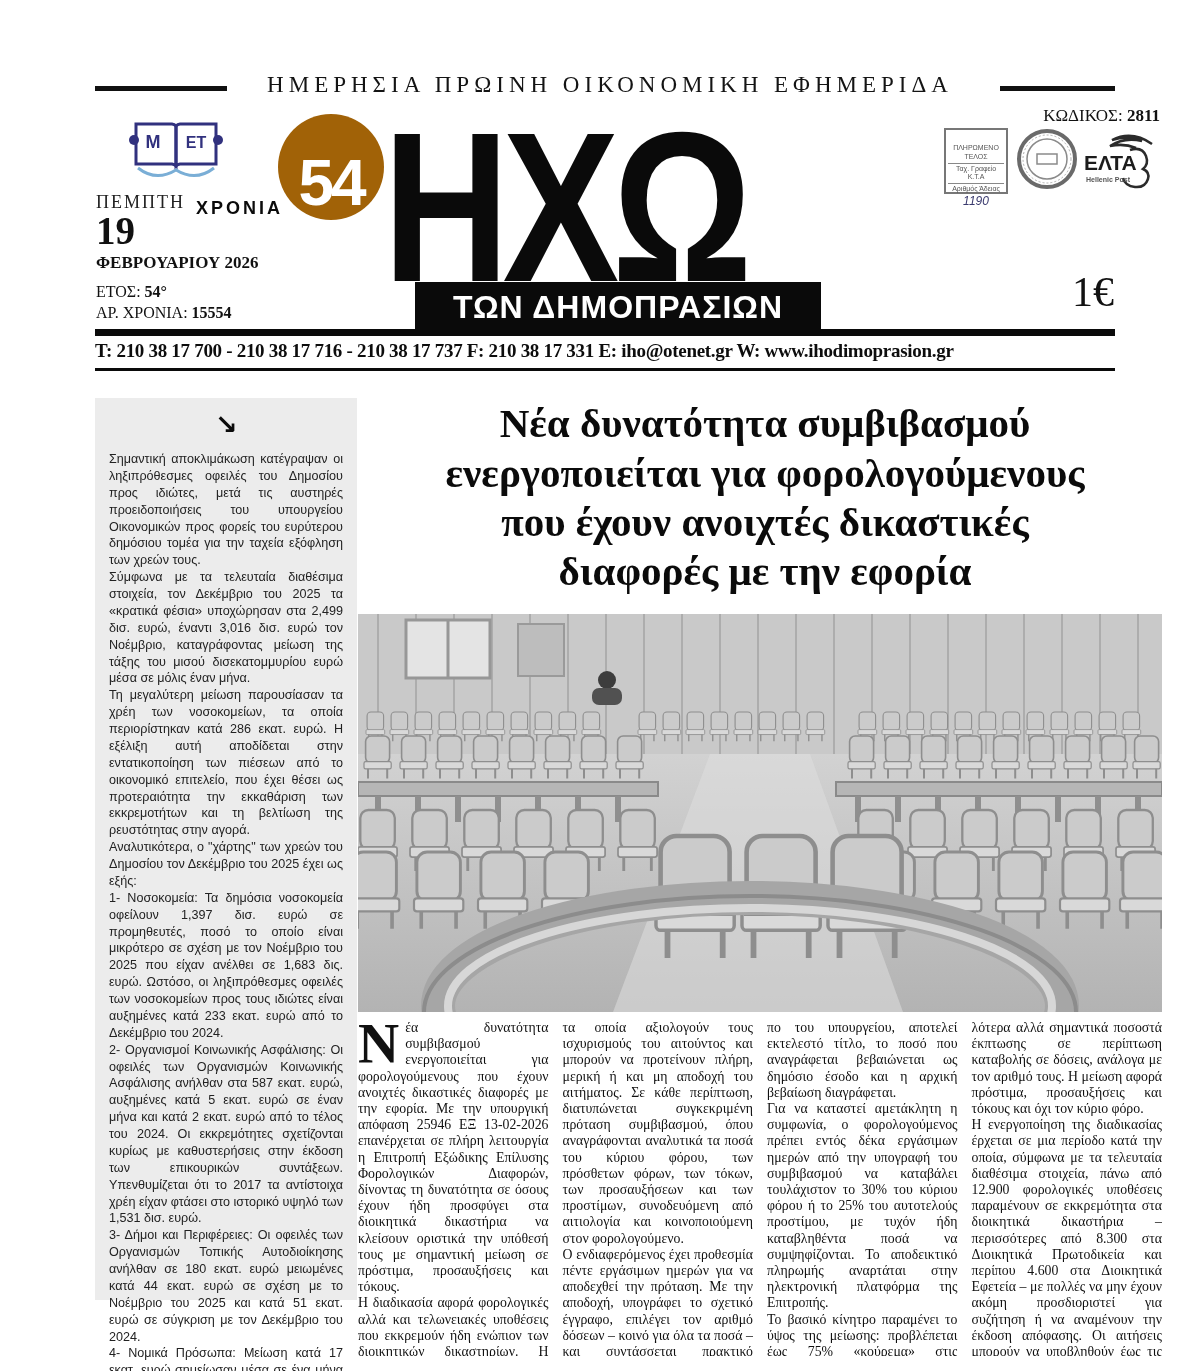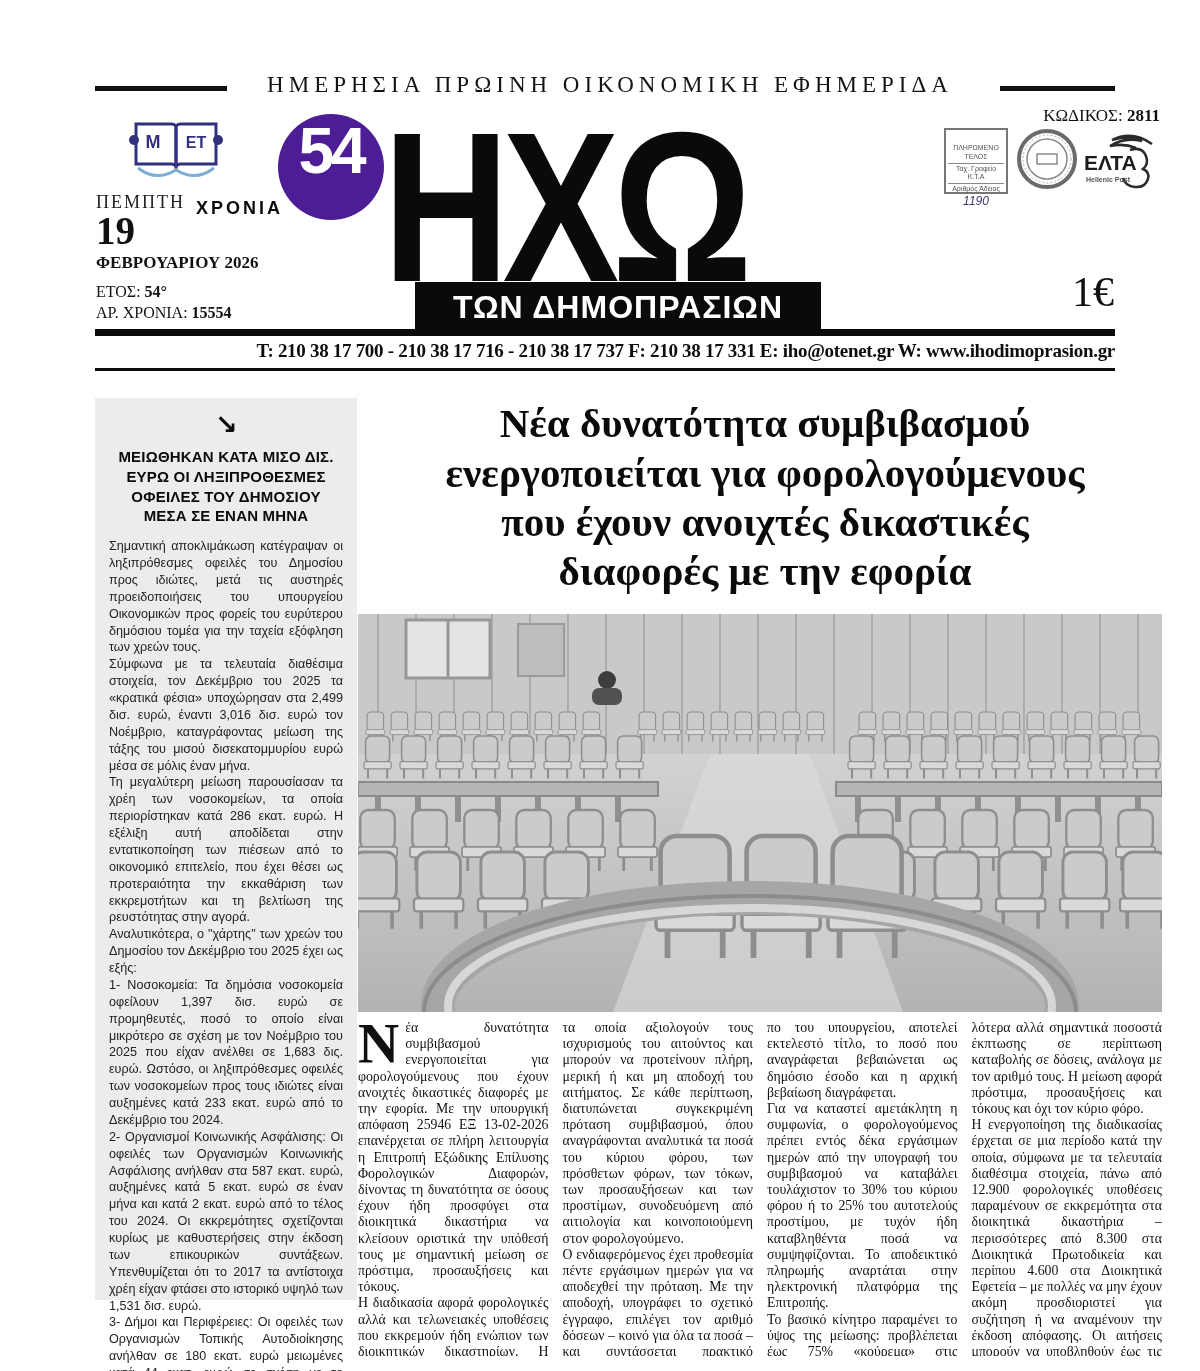--- a/index.html
+++ b/index.html
@@ -15,21 +15,21 @@
 
   .met-logo{position:absolute;left:122px;top:110px;}
   .day-name{position:absolute;left:96px;top:192px;font-size:18px;letter-spacing:2px;color:#222;}
   .day-number{position:absolute;left:96px;top:208px;font-size:39px;font-weight:bold;}
   .month-year{position:absolute;left:96px;top:253px;font-size:17px;font-weight:bold;}
   .etos-line{position:absolute;left:96px;top:283px;font-size:16px;}
   .issue-line{position:absolute;left:96px;top:304px;font-size:16px;}
   .etos-line b,.issue-line b{font-weight:bold;}
 
   .years-badge{position:absolute;left:278px;top:114px;width:106px;height:106px;border-radius:50%;
-      background:#4c1d95;display:flex;align-items:flex-start;justify-content:center;}
+      background:#a16207;display:flex;align-items:flex-end;justify-content:center;}
   .years-badge .num{color:#fff;font-family:"Liberation Sans","DejaVu Sans",sans-serif;
       font-weight:bold;font-size:64px;letter-spacing:-3px;}
   .years-label{position:absolute;left:196px;top:198px;width:170px;
       font-family:"Liberation Sans","DejaVu Sans",sans-serif;font-weight:bold;font-size:18px;
       letter-spacing:3px;color:#0b0b0b;}
 
   .logo-title{position:absolute;left:383px;top:100px;width:450px;
       font-family:"Liberation Sans","DejaVu Sans",sans-serif;font-weight:bold;font-size:175px;
       line-height:1;letter-spacing:-7px;color:#0a0a0a;transform:scaleY(1.22);transform-origin:top left;}
   .logo-subtitle{position:absolute;left:415px;top:282px;width:406px;height:50px;background:#0a0a0a;
@@ -55,21 +55,21 @@
       background:repeating-linear-gradient(90deg,#000 0 2px,#fff 2px 5px,#000 5px 8px,#fff 8px 10px);}
   .bars-suffix{position:absolute;left:168px;top:0px;font-family:"DejaVu Sans Mono",monospace;font-size:13px;color:#111;}
   .bars-watermark{position:absolute;left:12px;top:34px;width:210px;
       font-family:"Liberation Sans","DejaVu Sans",sans-serif;font-weight:bold;font-size:14px;
       color:#4c4c4c;background:rgba(255,255,255,.55);letter-spacing:0px;}
   .bars-digits{position:absolute;left:0px;top:54px;width:160px;text-align:center;
       font-family:"DejaVu Sans Mono",monospace;font-size:14px;color:#111;}
   .price{position:absolute;left:1072px;top:268px;font-size:42px;color:#111;}
 
   .thick-rule{position:absolute;left:95px;top:329px;width:1020px;height:7px;background:#0a0a0a;}
-  .contact-line{position:absolute;left:95px;top:340px;width:1020px;text-align:right;
+  .contact-line{position:absolute;left:95px;top:340px;width:1020px;text-align:left;
       font-weight:bold;font-size:19px;letter-spacing:-0.3px;color:#0d0d0d;}
   .thin-rule{position:absolute;left:95px;top:368px;width:1020px;height:3px;background:#0a0a0a;}
 
   
   .sidebar{position:absolute;left:95px;top:398px;width:262px;height:902px;background:#ececec;
       box-sizing:border-box;padding:14px 14px 10px 14px;
       font-family:"Liberation Sans","DejaVu Sans",sans-serif;}
   .sb-arrow{text-align:center;font-size:27px;font-weight:bold;color:#0b0b0b;line-height:1;}
   .sb-title{margin-top:8px;text-align:center;font-weight:bold;font-size:15px;line-height:1.32;
       color:#0b0b0b;white-space:pre-line;letter-spacing:0.2px;}
@@ -157,24 +157,20 @@
 
 
   <div class="price">1€</div>
 
   <div class="thick-rule"></div>
   <div class="contact-line">T: 210 38 17 700 - 210 38 17 716 - 210 38 17 737 F: 210 38 17 331 E: iho@otenet.gr W: www.ihodimoprasion.gr</div>
   <div class="thin-rule"></div>
 
   <aside class="sidebar">
     <div class="sb-arrow">↘</div>
-    <div class="sb-title">ΜΕΙΩΘΗΚΑΝ ΚΑΤΑ ΜΙΣΟ ΔΙΣ.
-ΕΥΡΩ ΟΙ ΛΗΞΙΠΡΟΘΕΣΜΕΣ
-ΟΦΕΙΛΕΣ ΤΟΥ ΔΗΜΟΣΙΟΥ
-ΜΕΣΑ ΣΕ ΕΝΑΝ ΜΗΝΑ</div>
     <div class="sb-body">Σημαντική αποκλιμάκωση κατέγραψαν οι ληξιπρόθεσμες οφειλές του Δημοσίου προς ιδιώτες, μετά τις αυστηρές προειδοποιήσεις του υπουργείου Οικονομικών προς φορείς του ευρύτερου δημόσιου τομέα για την ταχεία εξόφληση των χρεών τους.
 Σύμφωνα με τα τελευταία διαθέσιμα στοιχεία, τον Δεκέμβριο του 2025 τα «κρατικά φέσια» υποχώρησαν στα 2,499 δισ. ευρώ, έναντι 3,016 δισ. ευρώ τον Νοέμβριο, καταγράφοντας μείωση της τάξης του μισού δισεκατομμυρίου ευρώ μέσα σε μόλις έναν μήνα.
 Τη μεγαλύτερη μείωση παρουσίασαν τα χρέη των νοσοκομείων, τα οποία περιορίστηκαν κατά 286 εκατ. ευρώ. Η εξέλιξη αυτή αποδίδεται στην εντατικοποίηση των πιέσεων από το οικονομικό επιτελείο, που έχει θέσει ως προτεραιότητα την εκκαθάριση των εκκρεμοτήτων και τη βελτίωση της ρευστότητας στην αγορά.
 Αναλυτικότερα, ο "χάρτης" των χρεών του Δημοσίου τον Δεκέμβριο του 2025 έχει ως εξής:
 1- Νοσοκομεία: Τα δημόσια νοσοκομεία οφείλουν 1,397 δισ. ευρώ σε προμηθευτές, ποσό το οποίο είναι μικρότερο σε σχέση με τον Νοέμβριο του 2025 που είχαν ανέλθει σε 1,683 δις. ευρώ. Ωστόσο, οι ληξιπρόθεσμες οφειλές των νοσοκομείων προς τους ιδιώτες είναι αυξημένες κατά 233 εκατ. ευρώ από το Δεκέμβριο του 2024.
 2- Οργανισμοί Κοινωνικής Ασφάλισης: Οι οφειλές των Οργανισμών Κοινωνικής Ασφάλισης ανήλθαν στα 587 εκατ. ευρώ, αυξημένες κατά 5 εκατ. ευρώ σε έναν μήνα και κατά 2 εκατ. ευρώ από το τέλος του 2024. Οι εκκρεμότητες σχετίζονται κυρίως με καθυστερήσεις στην έκδοση των επικουρικών συντάξεων. Υπενθυμίζεται ότι το 2017 τα αντίστοιχα χρέη είχαν φτάσει στο ιστορικό υψηλό των 1,531 δισ. ευρώ.
 3- Δήμοι και Περιφέρειες: Οι οφειλές των Οργανισμών Τοπικής Αυτοδιοίκησης ανήλθαν σε 180 εκατ. ευρώ μειωμένες κατά 44 εκατ. ευρώ σε σχέση με το Νοέμβριο του 2025 και κατά 51 εκατ. ευρώ σε σύγκριση με τον Δεκέμβριο του 2024.
 4- Νομικά Πρόσωπα: Μείωση κατά 17 εκατ. ευρώ σημείωσαν μέσα σε ένα μήνα τα χρέη νομικών προσώπων του Δημοσίου τα οποία ανήλθαν σε 209 εκατ. ευρώ από 226 εκατ. ευρώ το Νοέμβριο του 2025. Ωστόσο μέσα σε 12 μήνες "φούσκωσαν" κατά 25 εκατ. ευρώ.</div>
 
   </aside>

